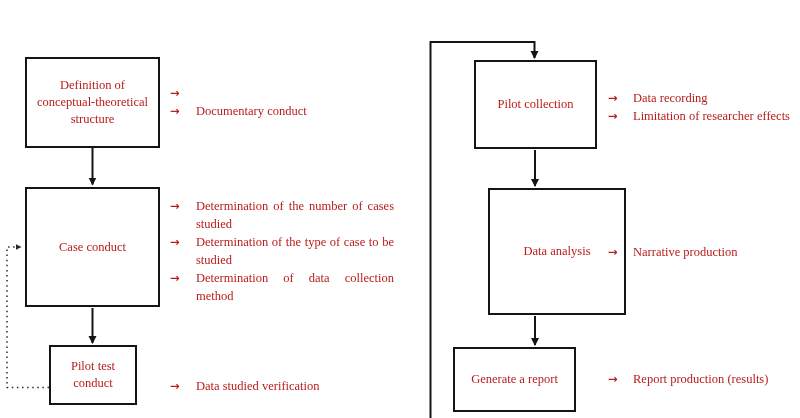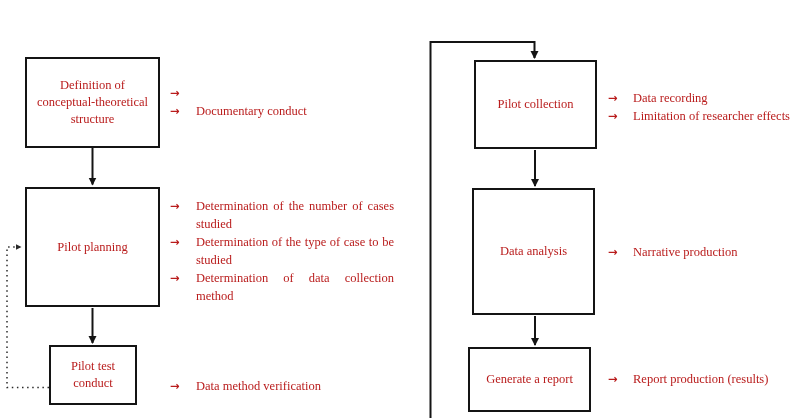--- a/index.html
+++ b/index.html
@@ -44,22 +44,22 @@
     align-items: center;
     justify-content: center;
     text-align: center;
     line-height: 17px;
     padding: 2px 5px;
   }
   .box-a { left: 25px;  top: 21px;  width: 135px; height: 91px;  }
   .box-b { left: 25px;  top: 151px; width: 135px; height: 120px; }
   .box-c { left: 49px;  top: 309px; width: 88px;  height: 60px;  }
   .box-d { left: 474px; top: 24px;  width: 123px; height: 89px;  }
-  .box-e { left: 472px; top: 152px; width: 123px; height: 127px; }
-  .box-f { left: 468px; top: 311px; width: 123px; height: 65px;  }
+  .box-e { left: 488px; top: 152px; width: 138px; height: 127px; }
+  .box-f { left: 453px; top: 311px; width: 123px; height: 65px;  }
   .bullets {
     position: absolute;
   }
   .bi {
     display: flex;
     align-items: flex-start;
     line-height: 18px;
   }
   .ar {
     flex: 0 0 26px;
@@ -99,21 +99,21 @@
     <path class="solid" d="M535,114 V150" marker-end="url(#ah)"></path>
     <path class="solid" d="M535,280 V309" marker-end="url(#ah)"></path>
     <path class="solid" d="M93,392 V411 H430.5 V6 H534.5 V22" marker-end="url(#ah)"></path>
     <path class="dotted" d="M49,351.5 H7 V211 H20.5" marker-end="url(#ahs)"></path>
   </svg>
 
   <div class="box box-a">
     <span>Definition of conceptual-theoretical structure</span>
   </div>
   <div class="box box-b">
-    <span>Pilot planning</span>
+    <span>Case conduct</span>
   </div>
   <div class="box box-c">
     <span>Pilot test conduct</span>
   </div>
   <div class="box box-d">
     <span>Pilot collection</span>
   </div>
   <div class="box box-e">
     <span>Data analysis</span>
   </div>
@@ -142,21 +142,21 @@
     </div>
     <div class="bi">
       <span class="ar">→</span>
       <span class="bt">Determination of data collection method</span>
     </div>
   </div>
 
   <div class="bullets g-c">
     <div class="bi">
       <span class="ar">→</span>
-      <span class="bt">Data method verification</span>
+      <span class="bt">Data studied verification</span>
     </div>
   </div>
 
   <div class="bullets g-d">
     <div class="bi">
       <span class="ar">→</span>
       <span class="bt">Data recording</span>
     </div>
     <div class="bi">
       <span class="ar">→</span>

